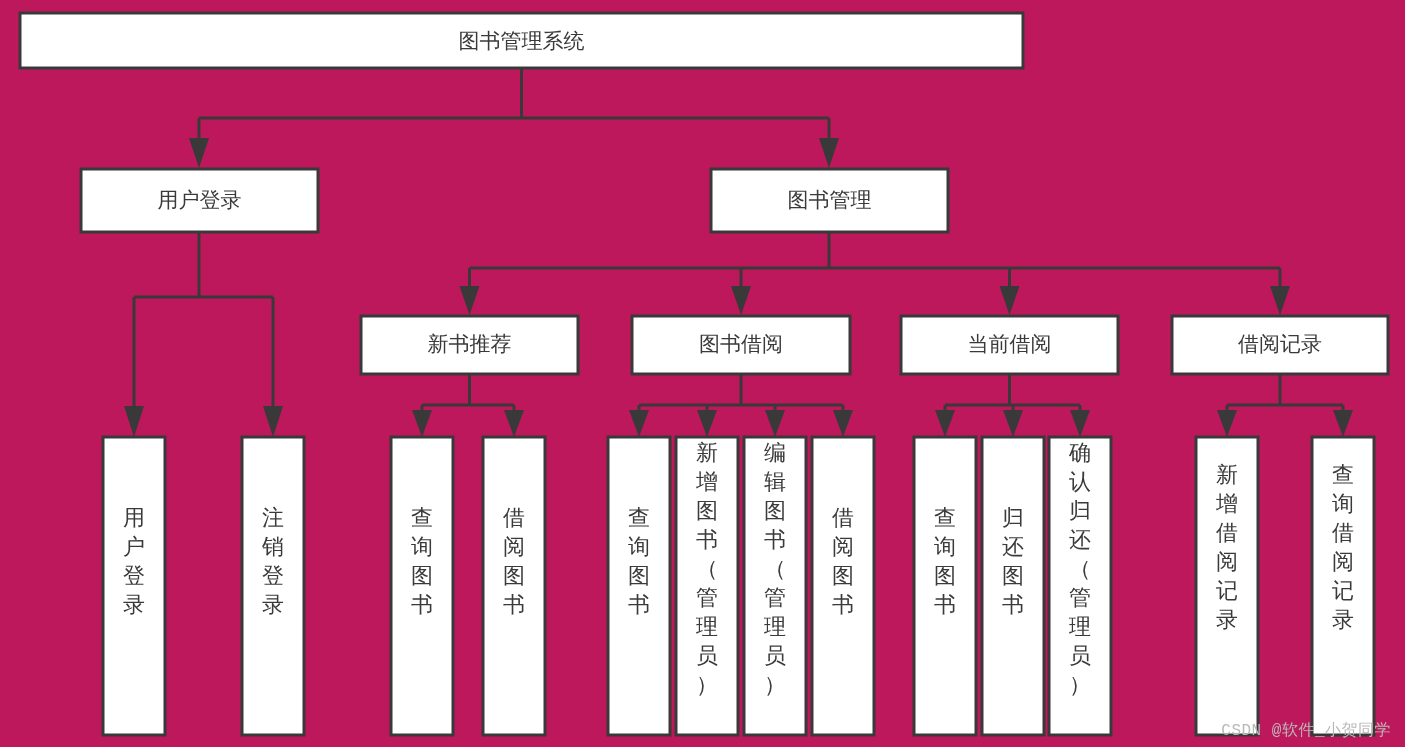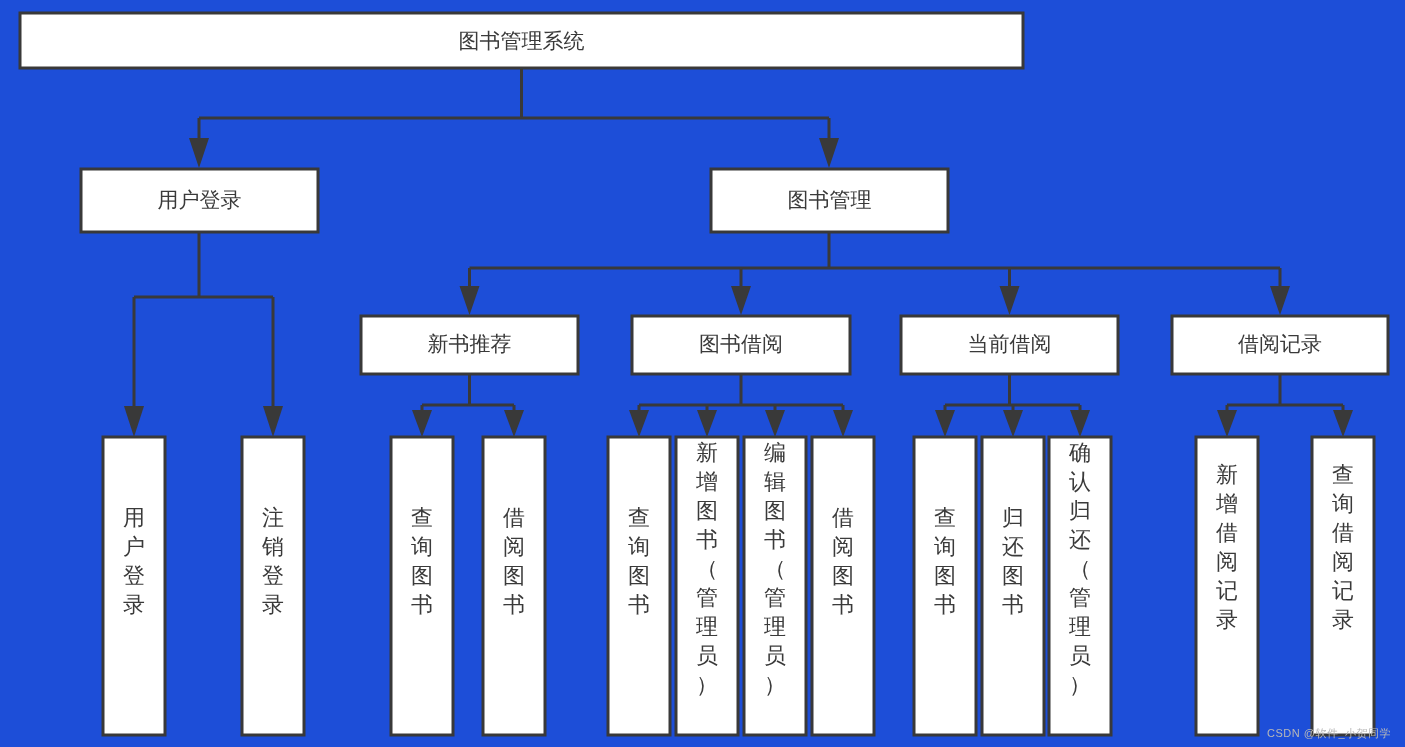--- a/index.html
+++ b/index.html
@@ -11,21 +11,21 @@
   body {
     width: 1405px;
     height: 747px;
     font-family: "DejaVu Sans", "Liberation Sans", sans-serif;
     overflow: hidden;
   }
   #diagram-root {
     position: relative;
     width: 1405px;
     height: 747px;
-    background: #1d4ed8;
+    background: #be185d;
   }
   svg#flow {
     position: absolute;
     top: 0;
     left: 0;
     width: 1405px;
     height: 747px;
     display: block;
   }
   .node-box {
@@ -53,22 +53,22 @@
     stroke-linecap: butt;
   }
   .arrow-head {
     fill: #393939;
     stroke: none;
   }
   .watermark {
     position: absolute;
     right: 14px;
     bottom: 6px;
-    font-family: Liberation Sans, sans-serif;
-    font-size: 11px;
+    font-family: Liberation Mono, monospace;
+    font-size: 16px;
     color: #b8b8b8;
     letter-spacing: 0.5px;
     white-space: nowrap;
     user-select: none;
   }
 </style>
 </head>
 <body>
 
 <div id="diagram-root">

